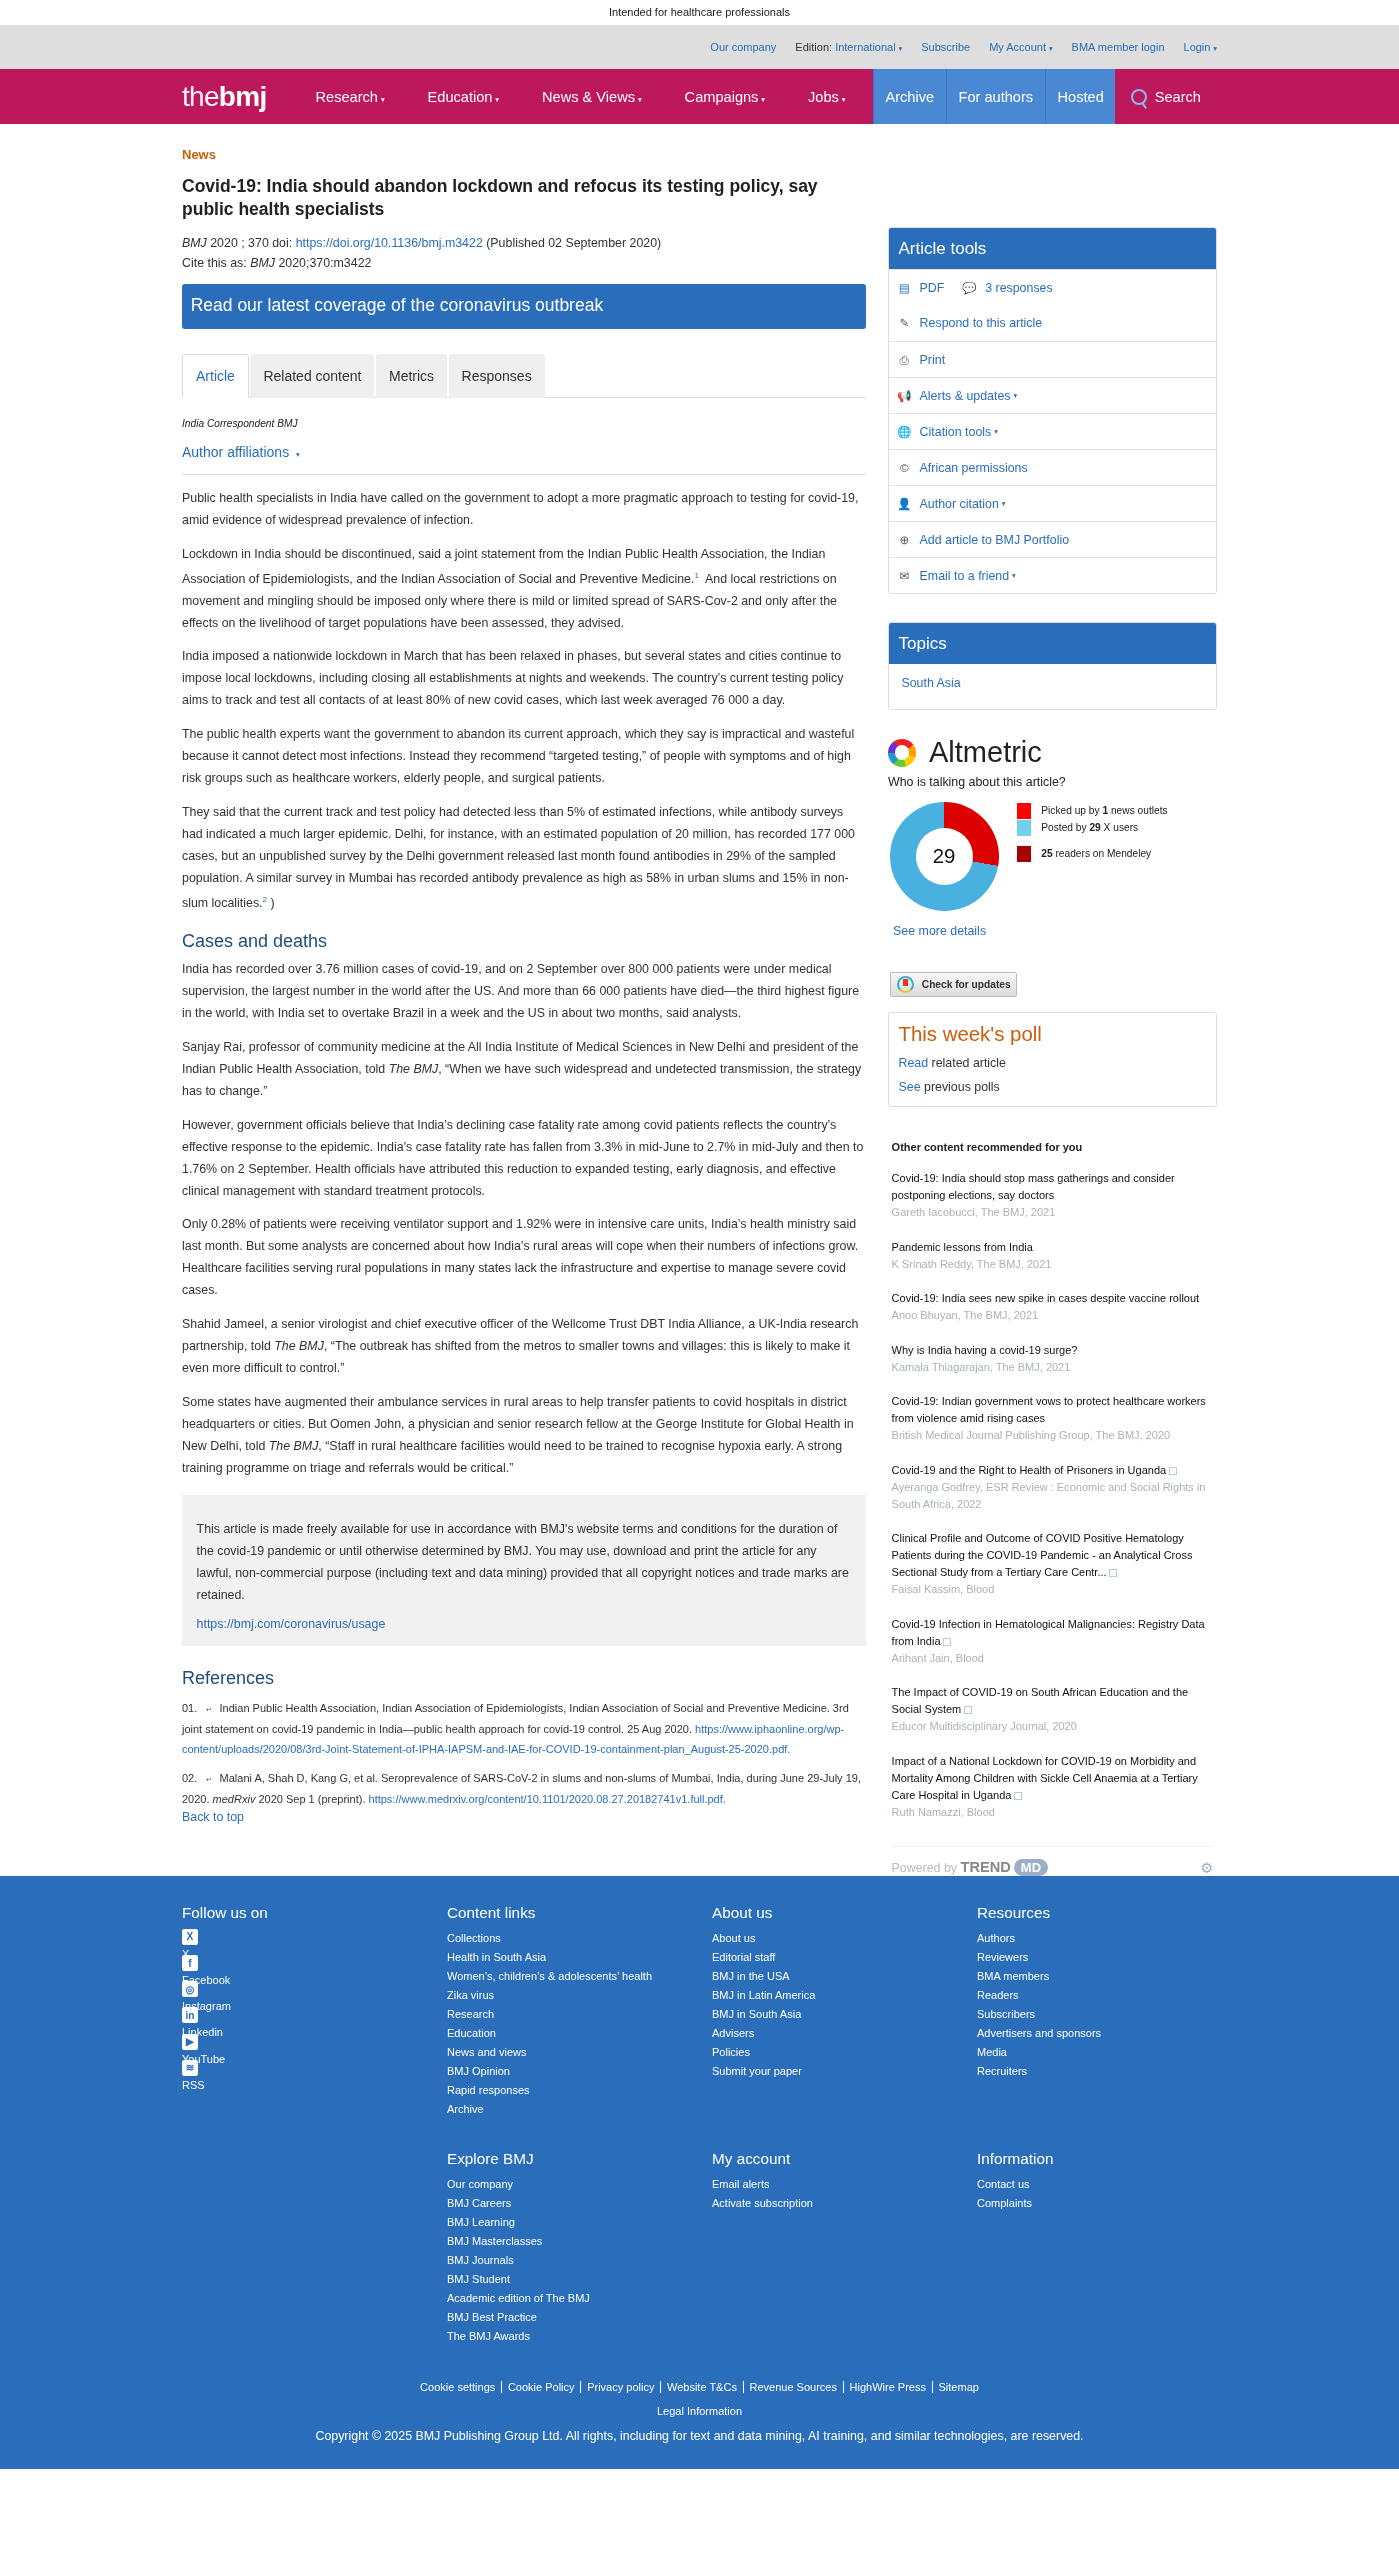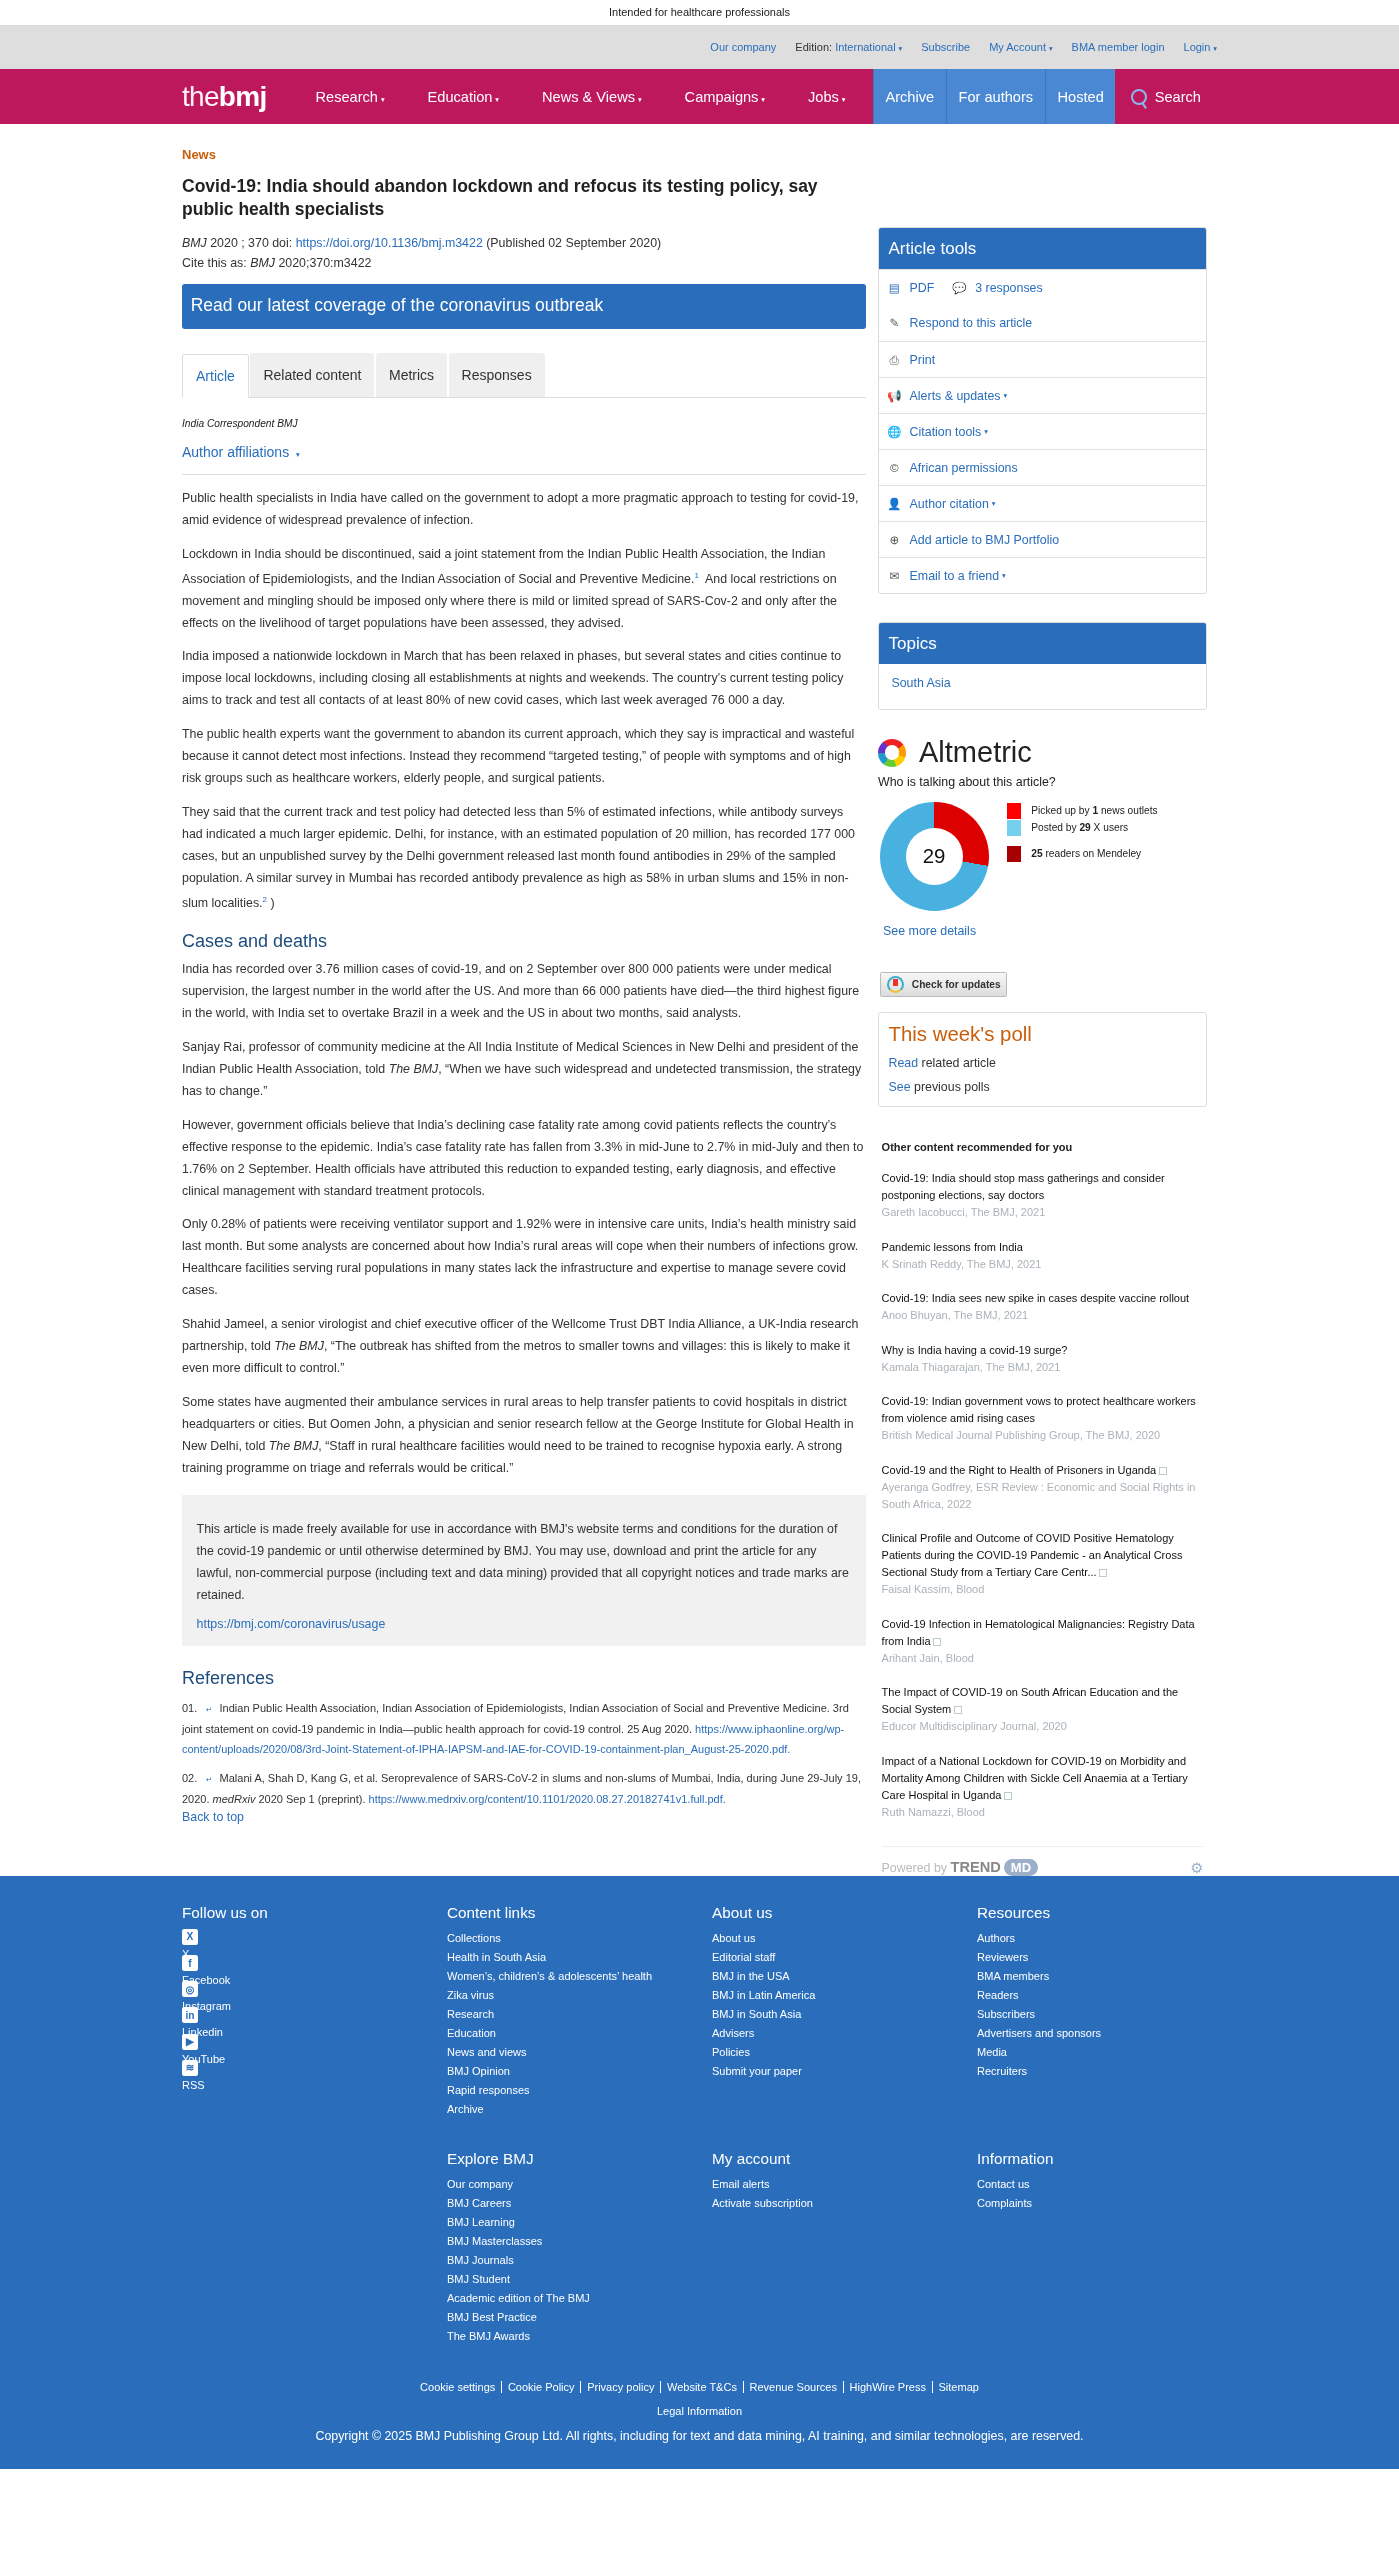--- a/index.html
+++ b/index.html
@@ -19,31 +19,31 @@
   .logo { font-size: 28px; color: #fff; letter-spacing: -0.7px; margin-right: 25px; font-family: "Liberation Sans", sans-serif; }
   .logo .thin { font-weight: 300; opacity: 0.95; }
   .logo .bold { font-weight: 700; }
   .navitem { color: #fff; font-size: 14.6px; margin-right: 19px; padding-left: 24px; }
   .navright { margin-left: auto; display: flex; height: 100%; }
   .navright .tab { background: #4a88d4; color: #fff; font-size: 14.6px; padding: 0 11.7px; display: flex; align-items: center; border-left: 0.7px solid #3a78c4; }
   .navright .search { color: #fff; font-size: 14.6px; padding: 0 16px; display: flex; align-items: center; gap: 7.3px; }
   .search-glyph { width: 16px; height: 16px; border: 2.2px solid #8ab8ee; border-radius: 50%; position: relative; display: inline-block; }
   .search-glyph::after { content: ""; position: absolute; width: 2.2px; height: 6.6px; background: #8ab8ee; bottom: -5.8px; right: 0.7px; transform: rotate(-35deg); }
 
-  .page { width: 1035px; margin: 0 auto; display: flex; gap: 12px; padding-top: 23px; }
+  .page { width: 1035px; margin: 0 auto; display: flex; gap: 22px; padding-top: 23px; }
   .main { width: 684px; }
   .side { width: 329px; padding-top: 80px; }
 
   .kicker { color: #c95e0b; font-weight: 700; font-size: 13px; margin-bottom: 13px; }
   h1.title { font-size: 17.5px; line-height: 23px; color: #222; font-weight: 700; margin-bottom: 11.7px; }
   .meta { font-size: 12.4px; line-height: 20.4px; color: #333; }
   .meta i { font-style: italic; }
   .banner { display: block; margin-top: 10.2px; background: #2a6ebb; color: #fff; font-size: 17.5px; padding: 11.7px 8.7px; border-radius: 2.9px; height: 45px; }
 
-  .tabs { margin-top: 25px; display: flex; border-bottom: 0.7px solid #ddd; height: 44px; align-items: center; }
+  .tabs { margin-top: 25px; display: flex; border-bottom: 0.7px solid #ddd; height: 44px; align-items: flex-start; }
   .tabs .t { height: 44px; padding: 0 13px; display: flex; align-items: center; font-size: 14px; background: #efefef; color: #333; margin-right: 1.5px; border-radius: 2.9px 2.9px 0 0; }
   .tabs .t.active { background: #fff; color: #2a6ebb; border: 0.7px solid #ddd; border-bottom: 0.7px solid #fff; margin-bottom: -0.7px; }
 
   .corr { font-size: 10.2px; font-style: italic; margin-top: 20.4px; color: #222; }
   .affil { margin-top: 14.6px; font-size: 14px; color: #2a6ebb; padding-bottom: 14.6px; border-bottom: 0.7px solid #ddd; }
   .body p { font-size: 12.4px; line-height: 22px; margin-top: 11.7px; color: #333; }
   .body sup { color: #2a6ebb; font-size: 8px; }
   .body h2 { font-size: 18px; font-weight: 400; color: #1e4c7c; margin-top: 17.5px; }
   .body h2 + p { margin-top: 5.8px; }
 

